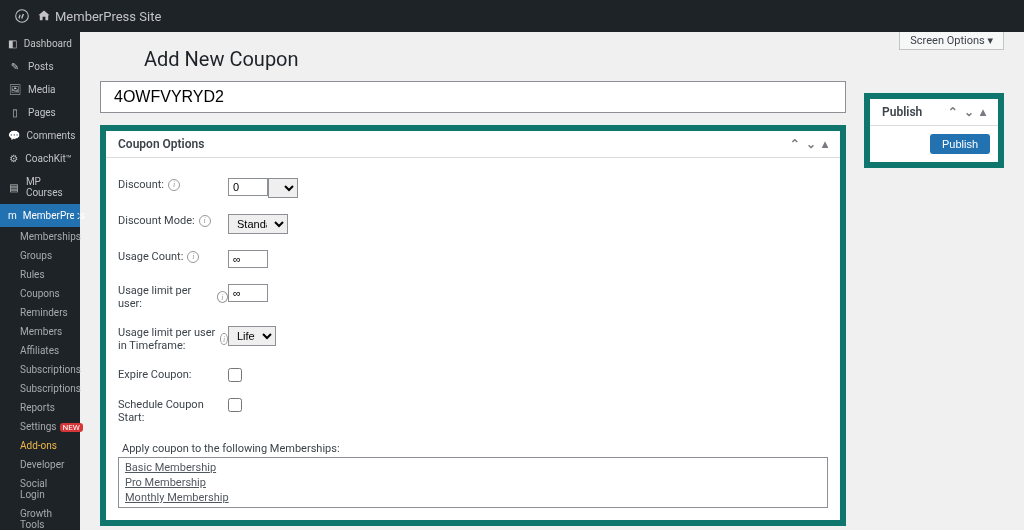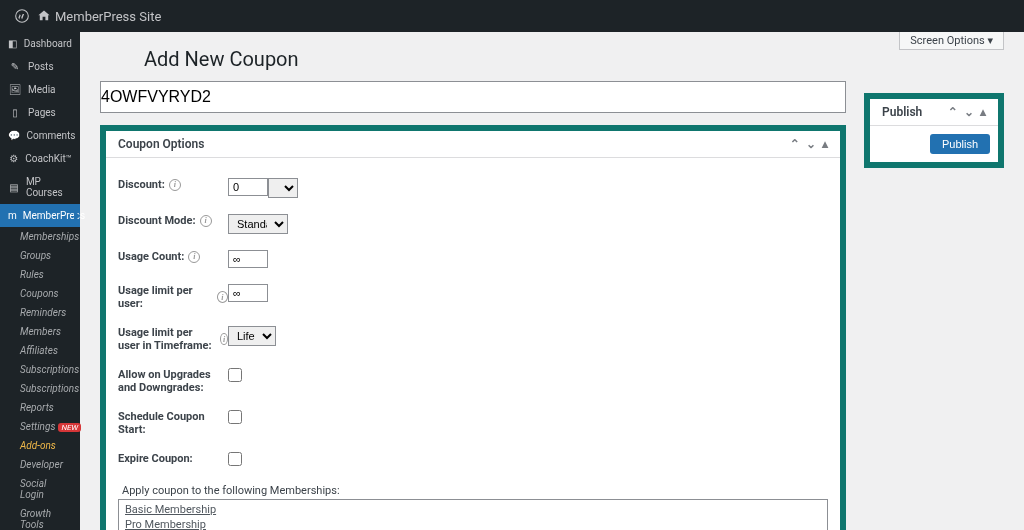--- a/index.html
+++ b/index.html
@@ -6,37 +6,37 @@
 body { font-family: -apple-system, BlinkMacSystemFont, "Segoe UI", Roboto, sans-serif; font-size: 13px; background: #f0f0f1; color: #3c434a; }
 .topbar { height: 32px; background: #1d2327; color: #c3c4c7; display: flex; align-items: center; padding: 0 15px; font-size: 13px; }
 .topbar .icon { margin-right: 8px; display: inline-flex; }
 .topbar .home-icon { margin-right: 4px; }
 .layout { display: flex; }
 .sidebar { width: 80px; background: #1d2327; color: #c3c4c7; min-height: 498px; font-size: 10px; }
 .sidebar .item { display: flex; align-items: center; padding: 6px 8px; cursor: pointer; }
 .sidebar .item .icon { width: 14px; margin-right: 6px; display: inline-flex; justify-content: center; }
 .sidebar .item.active { background: #2271b1; color: #fff; position: relative; }
 .sidebar .item.active::after { content: ""; position: absolute; right: -6px; top: 50%; transform: translateY(-50%); border: 6px solid transparent; border-left-color: #2271b1; }
-.sidebar .sub { padding: 4px 8px 4px 20px; font-size: 10px; color: #a7aaad; cursor: pointer; font-style: italic; }
+.sidebar .sub { padding: 4px 8px 4px 20px; font-size: 10px; color: #a7aaad; cursor: pointer; }
 .sidebar .sub.highlight { color: #f0b849; }
 .sidebar .badge { background: #d63638; color: #fff; border-radius: 3px; padding: 0 3px; font-size: 8px; margin-left: 3px; }
 .main { flex: 1; padding: 0 20px 20px; position: relative; }
 .screen-options { position: absolute; top: 0; right: 20px; background: #f6f7f7; border: 1px solid #c3c4c7; border-top: none; padding: 2px 10px; font-size: 11px; cursor: pointer; }
 .page-title { font-size: 20px; font-weight: 400; color: #1d2327; padding: 15px 0 10px; margin-left: 44px; }
 .content-row { display: flex; gap: 18px; }
 .left-col { flex: 1; }
 .right-col { width: 140px; }
-.title-input { width: 100%; padding: 6px 0; font-size: 16px; border: 1px solid #8c8f94; background: #fff; }
+.title-input { width: 100%; padding: 6px 13px; font-size: 16px; border: 1px solid #8c8f94; background: #fff; }
 .postbox { background: #fff; border: 6px solid #0f766e; margin-top: 12px; }
 .postbox-header { display: flex; justify-content: space-between; align-items: center; padding: 6px 12px; border-bottom: 1px solid #dcdcde; font-weight: 600; font-size: 12px; }
 .postbox-header .controls { display: flex; gap: 6px; }
 .postbox-header .controls span { cursor: pointer; color: #787c82; }
 .postbox-body { padding: 12px; }
 .form-row { display: flex; align-items: flex-start; padding: 8px 0; }
-.form-row .lbl { width: 110px; font-weight: 700; font-size: 11px; display: flex; align-items: center; gap: 4px; }
+.form-row .lbl { width: 110px; font-weight: 400; font-size: 11px; display: flex; align-items: center; gap: 4px; }
 .info-icon { display: inline-flex; width: 12px; height: 12px; border: 1px solid #999; border-radius: 50%; justify-content: center; align-items: center; font-size: 8px; color: #999; font-style: italic; font-family: serif; }
 .form-row input[type=text] { width: 40px; padding: 2px 4px; border: 1px solid #8c8f94; font-size: 11px; }
 .form-row select { padding: 2px 4px; border: 1px solid #8c8f94; font-size: 11px; }
 .form-row .sel-small { width: 30px; }
 .form-row .sel-med { width: 60px; }
 .form-row .sel-time { width: 48px; }
 .form-row input[type=checkbox] { width: 14px; height: 14px; }
 .memberships-label { font-size: 11px; margin-top: 10px; padding: 0 4px 2px; }
 .memberships-box { border: 1px solid #8c8f94; background: #fff; padding: 2px; max-height: 60px; overflow-y: auto; }
 .memberships-box .opt { padding: 1px 4px; font-size: 11px; color: #50575e; cursor: pointer; text-decoration: underline; }
@@ -162,33 +162,27 @@
             </div>
             <div class="form-row">
               <div class="lbl">
                   <span>Usage limit per user in Timeframe:</span>
                   <span class="info-icon">i</span>
                 </div>
               <select class="sel-time"><option>Lifetime</option></select>
             </div>
             <div class="form-row">
               <div class="lbl">
-                  <span>Allow on Upgrades and Downgrades:</span>
+                  <span>Expire Coupon:</span>
                 </div>
               <input type="checkbox" style="">
             </div>
             <div class="form-row">
               <div class="lbl">
                   <span>Schedule Coupon Start:</span>
-                </div>
-              <input type="checkbox" style="">
-            </div>
-            <div class="form-row">
-              <div class="lbl">
-                  <span>Expire Coupon:</span>
                 </div>
               <input type="checkbox" style="">
             </div>
             <div class="memberships-label">Apply coupon to the following Memberships:</div>
             <div class="memberships-box">
               <div class="opt">Basic Membership</div>
               <div class="opt">Pro Membership</div>
               <div class="opt">Monthly Membership</div>
 
             </div>

